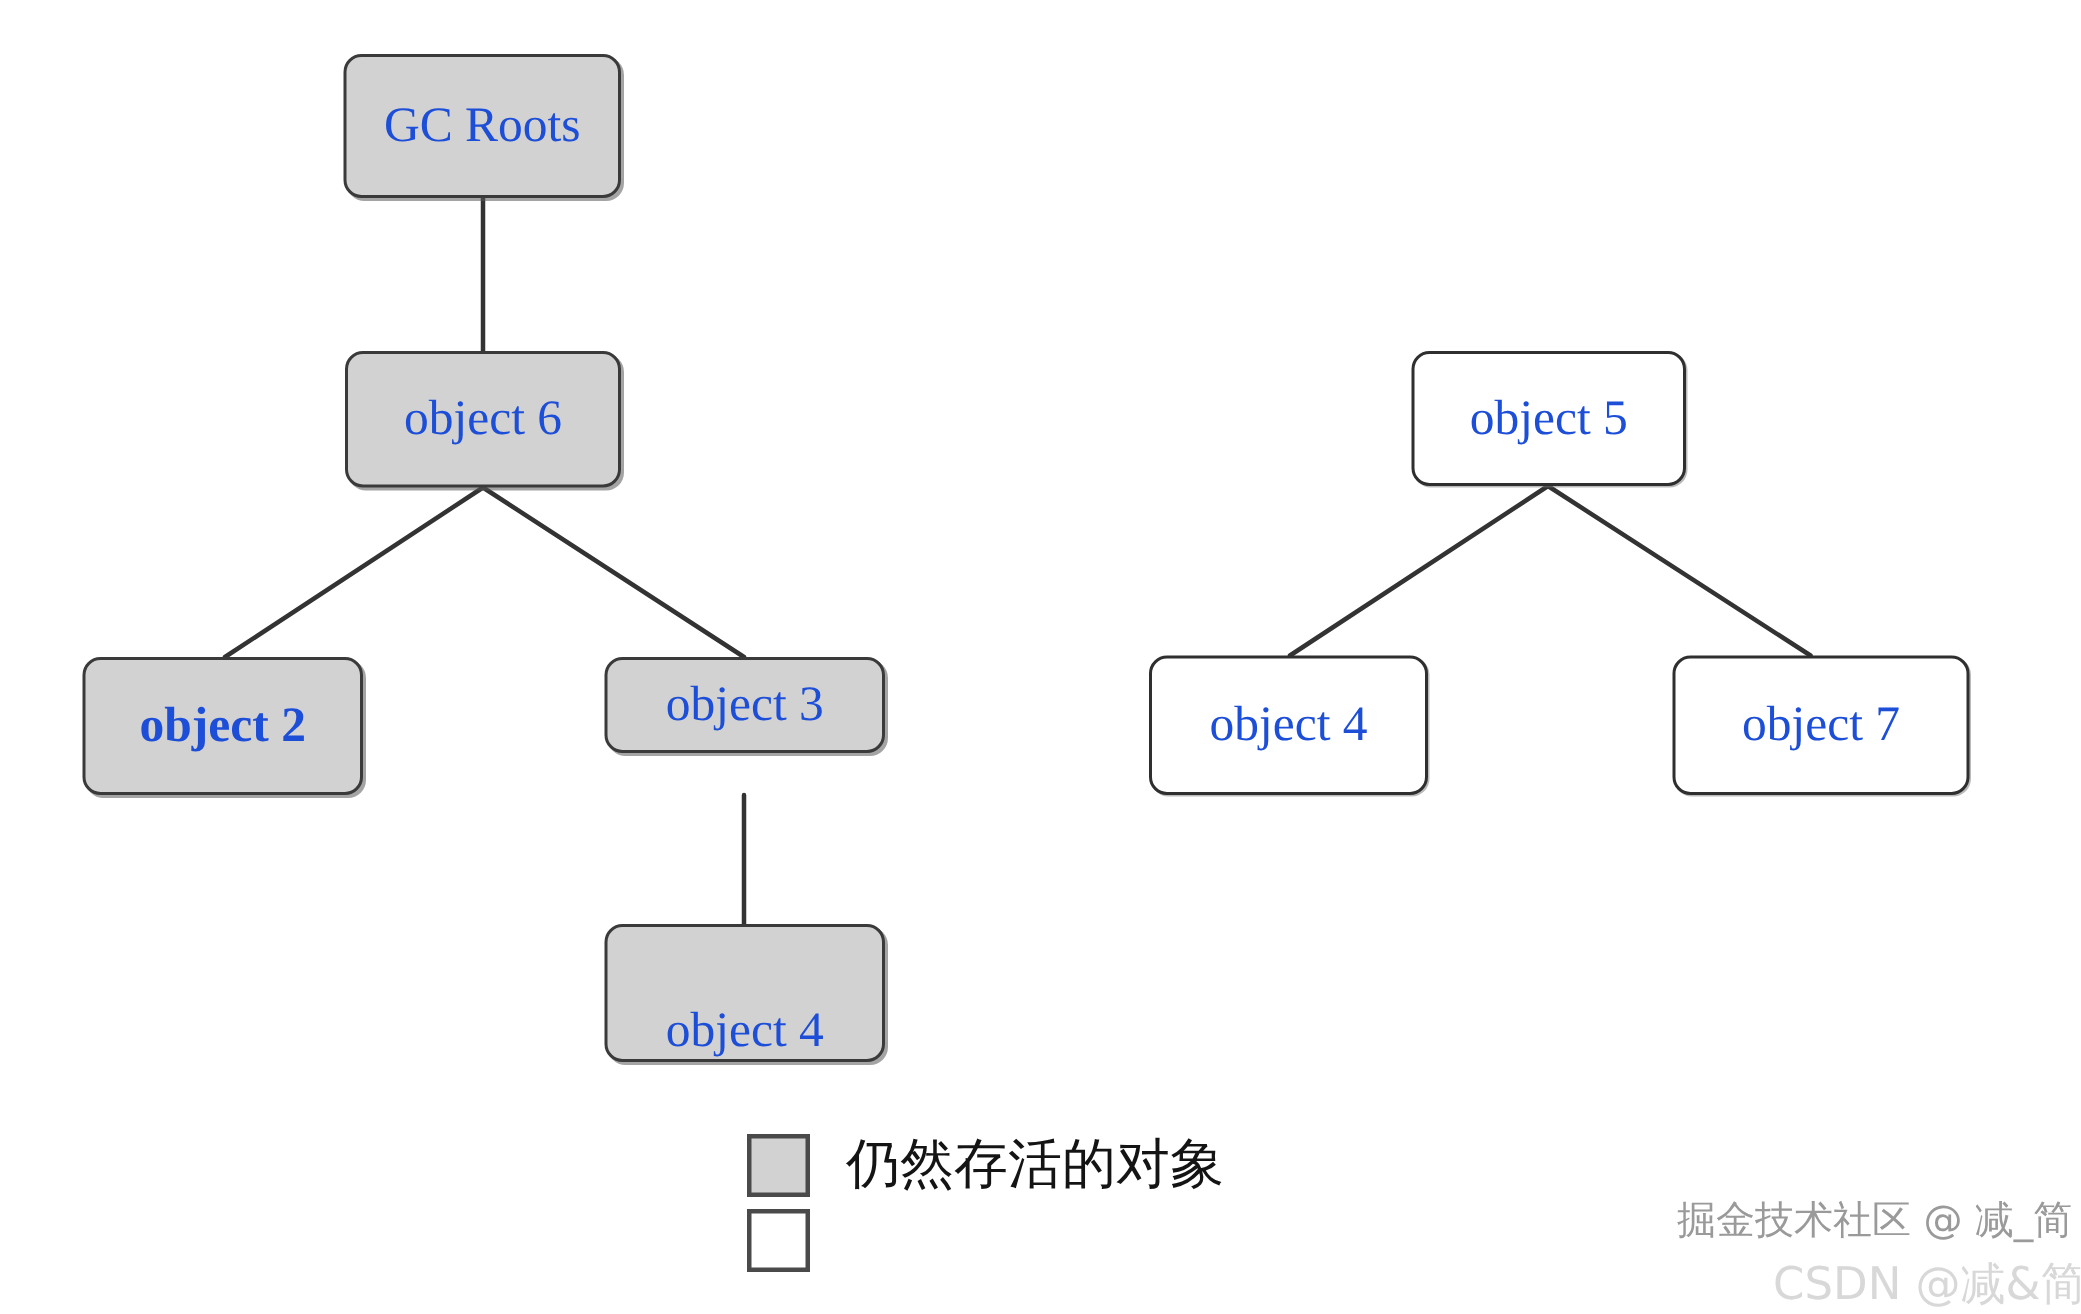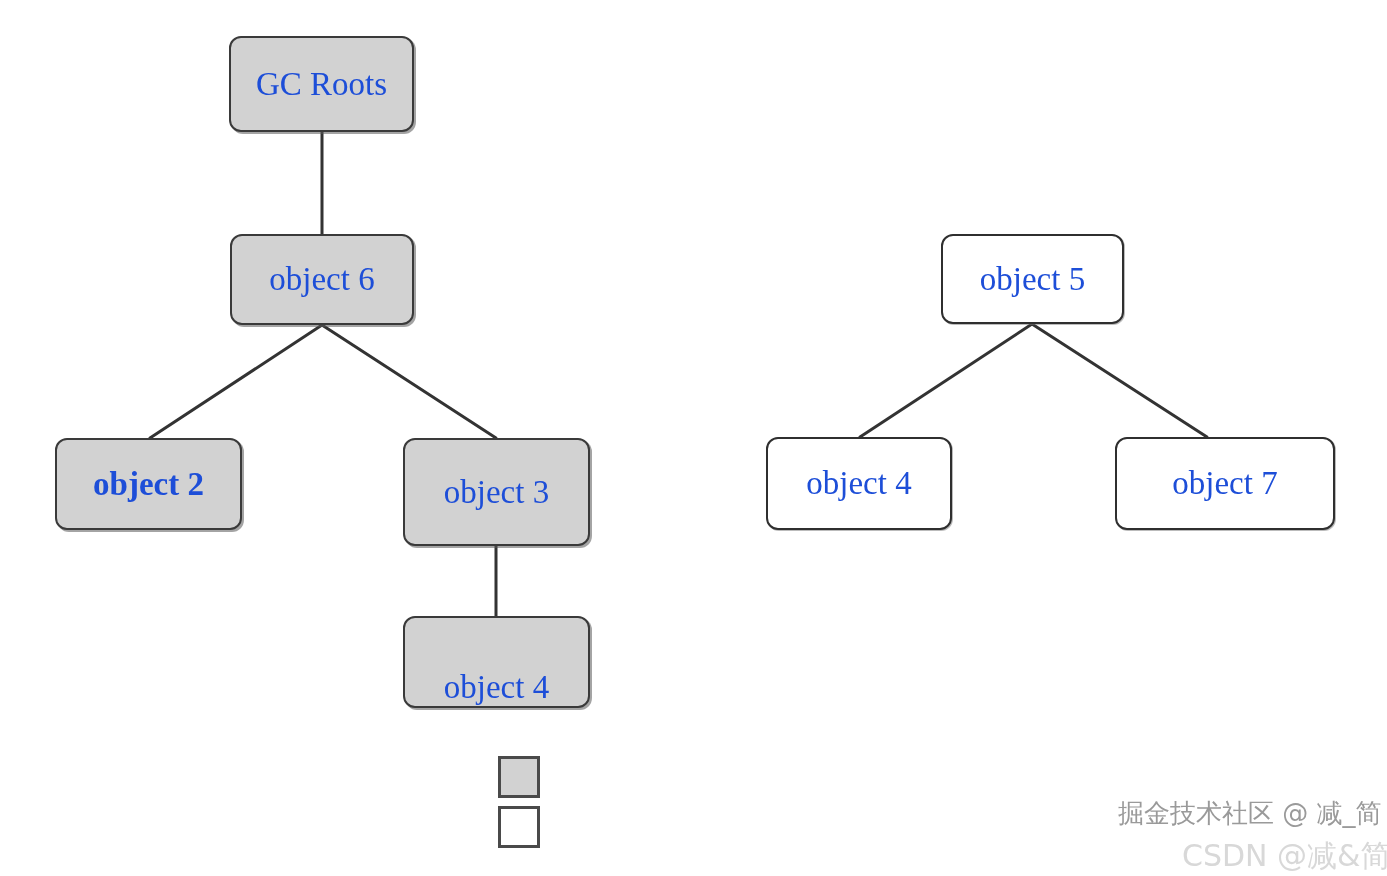--- a/index.html
+++ b/index.html
@@ -141,40 +141,41 @@
   <div id="node-layer">
       <div class="node alive" style="left: 229px; top: 36px; width: 185px; height: 96px;">
         <span>GC Roots</span>
       </div>
       <div class="node alive" style="left: 230px; top: 234px; width: 184px; height: 91px;">
         <span>object 6</span>
       </div>
       <div class="node alive" style="left: 55px; top: 438px; width: 187px; height: 92px; font-weight: bold;">
         <span>object 2</span>
       </div>
-      <div class="node alive" style="left: 403px; top: 438px; width: 187px; height: 108px;">
+      <div class="node alive" style="left: 403px; top: 438px; width: 187px; height: 64px;">
         <span>object 3</span>
       </div>
       <div class="node alive" style="left: 403px; top: 616px; width: 187px; height: 92px; align-items: flex-end;">
         <span>object 4</span>
       </div>
       <div class="node collectable" style="left: 941px; top: 234px; width: 183px; height: 90px;">
         <span>object 5</span>
       </div>
       <div class="node collectable" style="left: 766px; top: 437px; width: 186px; height: 93px;">
         <span>object 4</span>
       </div>
-      <div class="node collectable" style="left: 1115px; top: 437px; width: 220px; height: 93px;">
+      <div class="node collectable" style="left: 1115px; top: 437px; width: 198px; height: 93px;">
         <span>object 7</span>
       </div>
     </div>
 
   <div class="legend">
     <div class="legend-row">
       <span class="legend-swatch alive"></span>
+      <span class="legend-label">仍然存活的对象</span>
     </div>
     <div class="legend-row">
       <span class="legend-swatch collectable"></span>
     </div>
   </div>
 
   <div class="watermark-primary">掘金技术社区 @ 减_简</div>
   <div class="watermark-secondary">CSDN @减&amp;简</div>
 
 </div>

